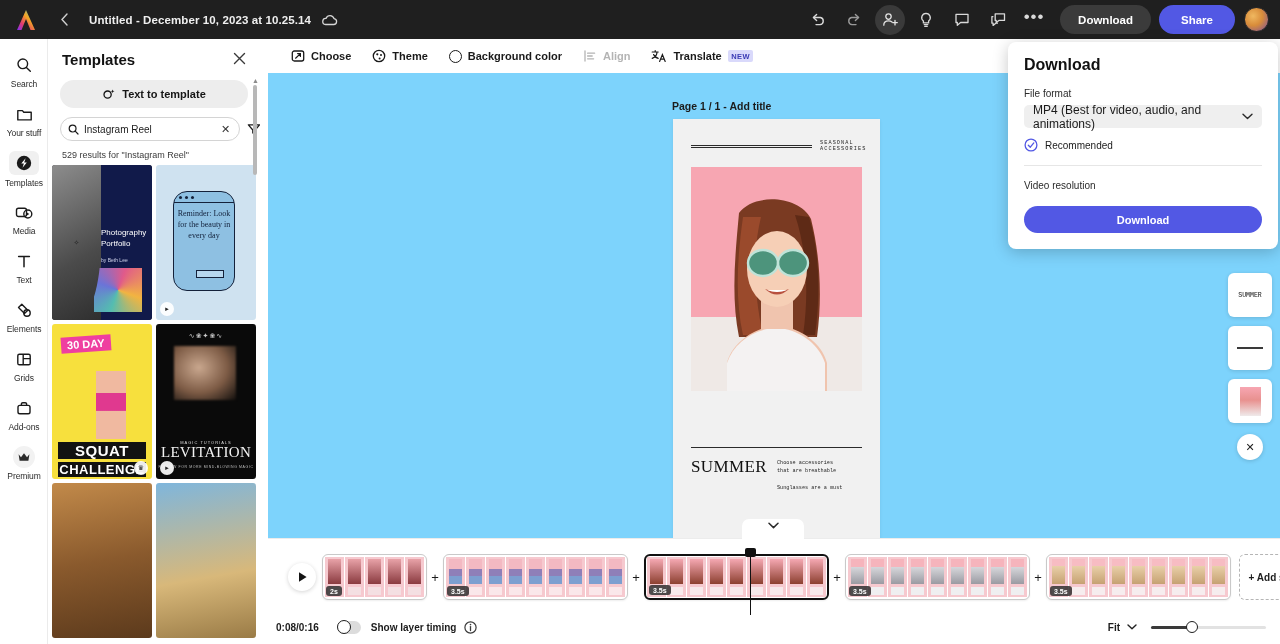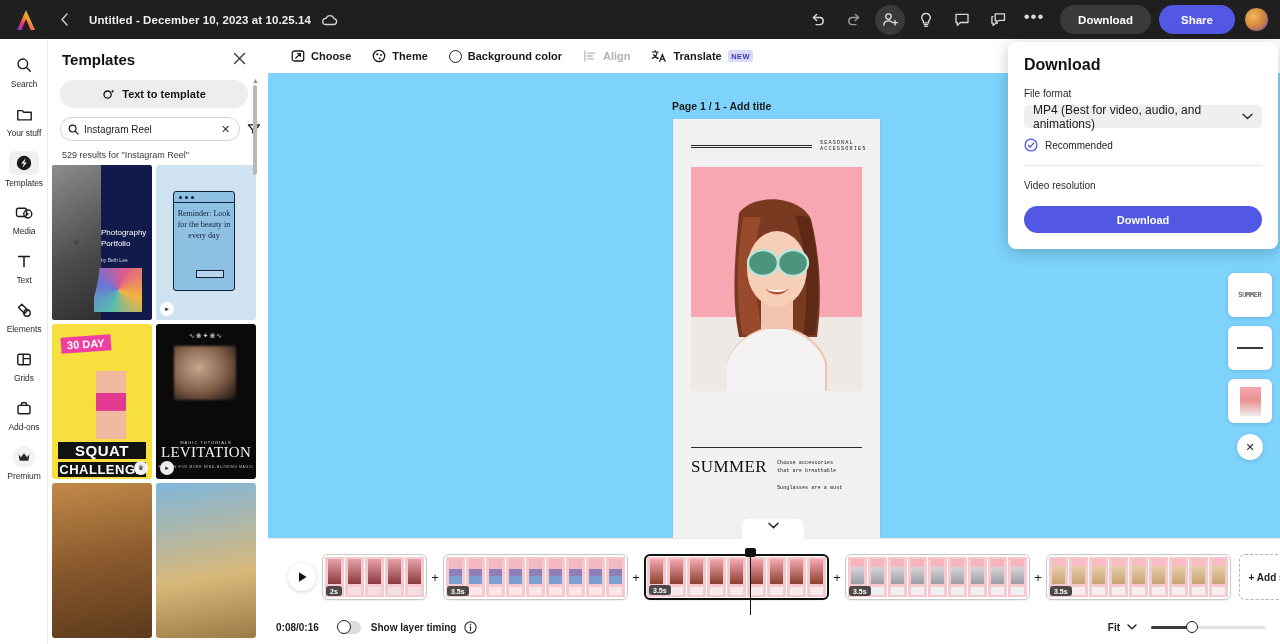--- a/index.html
+++ b/index.html
@@ -122,21 +122,21 @@
   .t2 { background: #2e2f34; }
   .t2 .left { position:absolute; left:0; top:0; width:49%; height:100%;
               background: linear-gradient(150deg,#8d8d8d,#4b4b4b 60%,#2f2f2f); }
   .t2 .right { position:absolute; right:0; top:0; width:51%; height:100%; background:#111a4a; }
   .t2 .tt { position:absolute; right:4px; top:62px; width:47%; color:#fff; font-size:8px; line-height:11px; }
   .t2 .by { position:absolute; right:4px; top:92px; width:47%; color:#cfd3ea; font-size:5px; }
   .t2 .art { position:absolute; right:10px; bottom:8px; width:48px; height:44px;
              background: conic-gradient(from 20deg,#e05a8a,#f2b441,#54bdb0,#6b74d8,#e05a8a); }
   .t3 { background:#cfe2f0; }
   .t3 .win { position:absolute; left:17px; top:26px; width:62px; height:100px;
-             background:#8ec0e2; border:1.5px solid #14213a; border-radius:3px; }
+             background:#8ec0e2; border:1.5px solid #14213a; border-radius:14px; }
   .t3 .bar { position:absolute; left:0; top:0; right:0; height:11px; border-bottom:1.5px solid #14213a; }
   .t3 .dot { position:absolute; top:4px; width:3px; height:3px; border-radius:50%; background:#14213a;}
   .t3 .txt { position:absolute; left:3px; right:3px; top:16px; text-align:center;
              font-family:"Liberation Serif",serif; font-size:8px; color:#12203a; line-height:11px; }
   .t3 .cta { position:absolute; left:22px; bottom:12px; width:28px; height:8px;
              background:#b7d7ee; border:1px solid #14213a; }
   .t4 { background:#fdfdfd; }
   .t4 .hdr { position:absolute; left:6px; right:6px; top:9px; height:1px; background:#2a2a2a;}
   .t4 .hdrx { position:absolute; right:6px; top:5px; font-size:3.5px; letter-spacing:.8px;
               color:#2a2a2a; background:#fdfdfd; padding-left:3px;}

